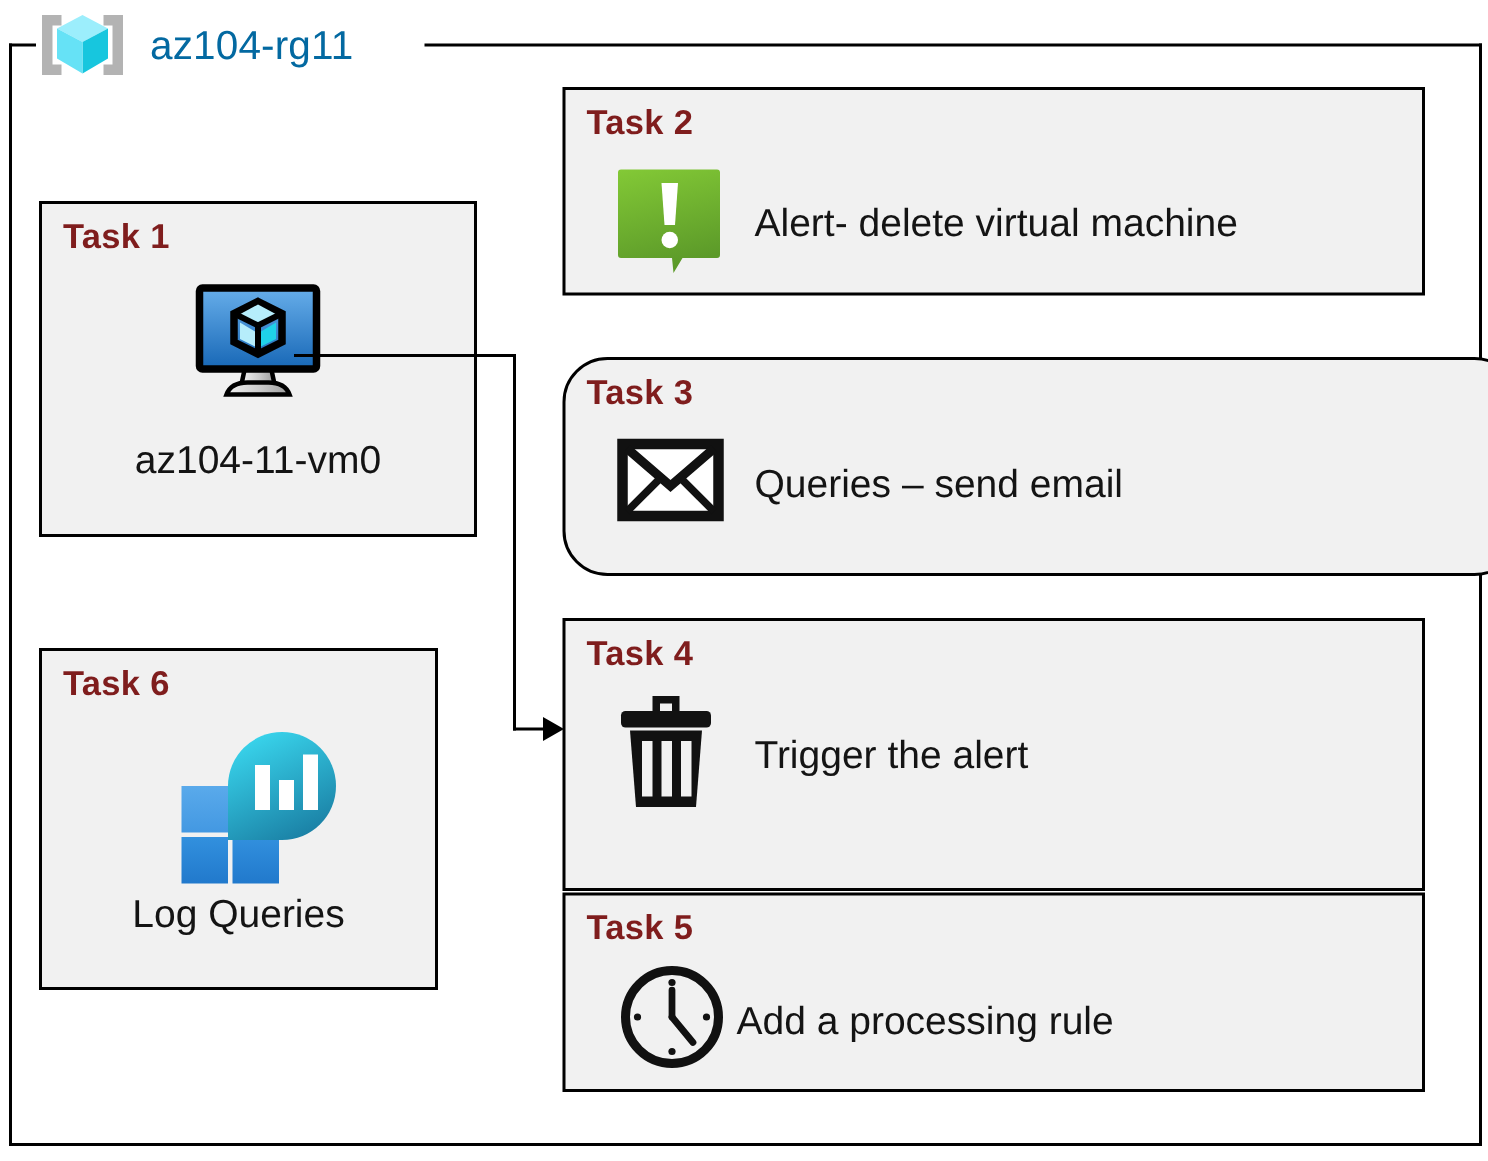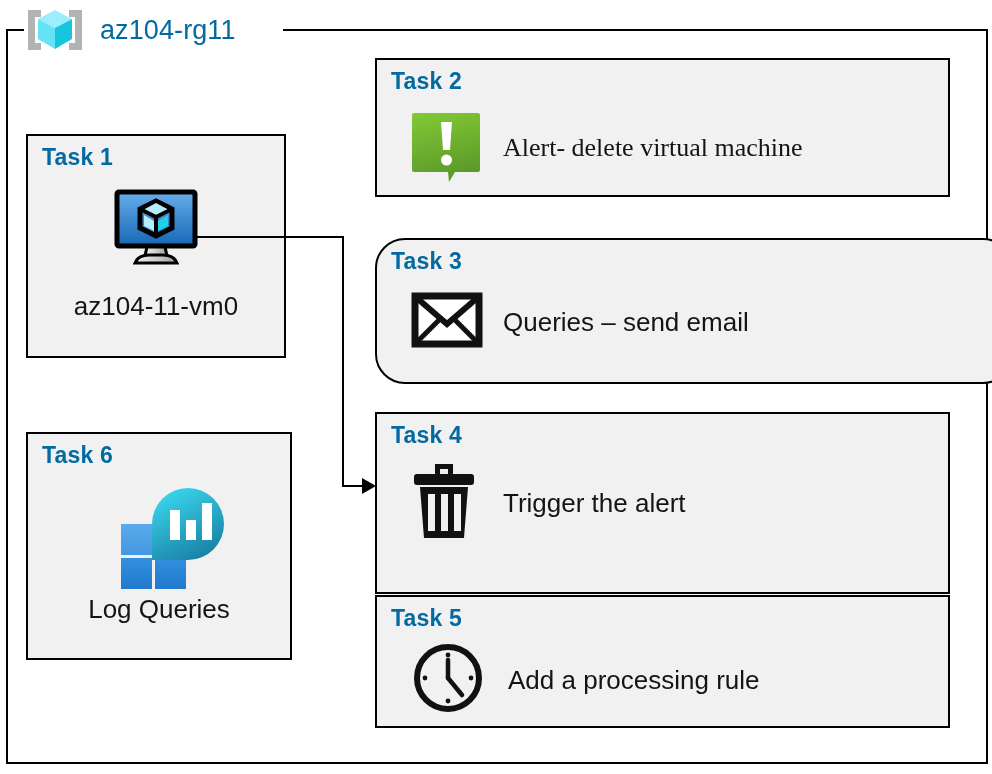--- a/index.html
+++ b/index.html
@@ -24,21 +24,21 @@
   .brk-v-l{left:4px; top:4px;  height:40px;}
   .brk-v-r{left:51px;top:4px;  height:40px;}
   .brk-h{position:absolute;height:7px;background:#b3b3b3;width:13px;}
   .brk-tl{left:4px; top:4px;}
   .brk-bl{left:4px; top:37px;}
   .brk-tr{left:45px;top:4px;}
   .brk-br{left:45px;top:37px;}
 
   
   .card{position:absolute;background:#f1f1f1;border:2px solid #000000;box-sizing:border-box;}
-  .card-title{position:absolute;left:14px;top:8px;font-size:23px;font-weight:bold;color:#0369a1;letter-spacing:.2px;}
+  .card-title{position:absolute;left:14px;top:8px;font-size:23px;font-weight:bold;color:#7f1d1d;letter-spacing:.2px;}
   .card-label{font-size:26px;color:#141414;white-space:nowrap;}
 
   
   .vcard .icon-slot{position:absolute;left:0;right:0;display:flex;justify-content:center;}
   .vcard .cap{position:absolute;left:0;right:0;text-align:center;}
 
   
   .hcard .row{position:absolute;left:34px;right:10px;display:flex;align-items:center;}
 
   
@@ -72,21 +72,21 @@
       <svg width="40" height="44" viewBox="0 0 40 44" style="position:absolute;left:11px;top:2px;">
         <polygon points="20,2 37,11 20,20 3,11" fill="#9ceefc"></polygon>
         <polygon points="20,20 37,11 37,31 20,41" fill="#17c6de"></polygon>
         <polygon points="3,11 20,20 20,41 3,31" fill="#66e2f6"></polygon>
         <polygon points="20,20 3,11 3,31 20,41" fill="#5fe0f5" opacity="0"></polygon>
       </svg>
     </div>
     <div id="rg-title">az104-rg11</div>
   </div>
 
-  <div class="card vcard" id="task-1" style="left:26px;top:134px;width:260px;height:224px;">
+  <div class="card vcard" id="task-1" style="left:26px;top:134px;width:292px;height:224px;">
     <div class="card-title">Task 1</div>
     <div class="icon-slot" style="top:52px;">
       <div>
         <svg width="96" height="82" viewBox="0 0 96 82">
           <defs>
             <linearGradient id="vmScreen" x1="0" y1="0" x2="0" y2="1">
               <stop offset="0%" stop-color="#67aeea"></stop>
               <stop offset="100%" stop-color="#1767b6"></stop>
             </linearGradient>
             <linearGradient id="vmStand" x1="0" y1="0" x2="1" y2="0">
@@ -160,21 +160,21 @@
             <linearGradient id="alertG" x1="0" y1="0" x2="0.25" y2="1">
               <stop offset="0%" stop-color="#83c936"></stop>
               <stop offset="100%" stop-color="#5c9a29"></stop>
             </linearGradient>
           </defs>
           <path d="M3 5 h64 a2 2 0 0 1 2 2 v55 a2 2 0 0 1 -2 2 H44 l-6 10 -1 -10 H3 a2 2 0 0 1 -2 -2 V7 a2 2 0 0 1 2 -2 Z" fill="url(#alertG)"></path>
           <path d="M30 14 h11 l-2 28 h-7 z" fill="#ffffff"></path>
           <circle cx="35.5" cy="52" r="5.5" fill="#ffffff"></circle>
         </svg>
       </div>
-      <div class="card-label" style="margin-left:12px;font-family:Liberation Serif, serif;">Alert- delete virtual machine</div>
+      <div class="card-label" style="margin-left:12px;">Alert- delete virtual machine</div>
     </div>
   </div>
 
   <div class="card hcard" id="task-3" style="left:375px;top:238px;width:638px;height:146px;border-radius:30px;">
     <div class="card-title">Task 3</div>
     <div class="row" style="top:52px;">
       <div style="flex:0 0 auto;width:80px;">
         <svg width="72" height="56" viewBox="0 0 72 56">
           <rect x="4" y="4" width="64" height="48" fill="#ffffff" stroke="#111111" stroke-width="7"></rect>
           <path d="M7 7 L36 32 L65 7" fill="none" stroke="#111111" stroke-width="6"></path>
@@ -214,21 +214,21 @@
         <svg width="74" height="74" viewBox="0 0 74 74">
           <circle cx="37" cy="37" r="31" fill="none" stroke="#111111" stroke-width="6"></circle>
           <circle cx="37" cy="14" r="2.4" fill="#111111"></circle>
           <circle cx="37" cy="60" r="2.4" fill="#111111"></circle>
           <circle cx="14" cy="37" r="2.4" fill="#111111"></circle>
           <circle cx="60" cy="37" r="2.4" fill="#111111"></circle>
           <line x1="37" y1="37" x2="37" y2="19" stroke="#111111" stroke-width="4.5" stroke-linecap="round"></line>
           <line x1="37" y1="37" x2="51" y2="54" stroke="#111111" stroke-width="4.5" stroke-linecap="round"></line>
         </svg>
       </div>
-      <div class="card-label" style="margin-left:17px;">Add a processing rule</div>
+      <div class="card-label" style="margin-left:0;">Add a processing rule</div>
     </div>
   </div>
 
   <div class="conn" id="conn-h1"></div>
   <div class="conn" id="conn-v"></div>
   <div class="conn" id="conn-h2"></div>
   <div id="conn-arrow"></div>
 
 </div>
 

